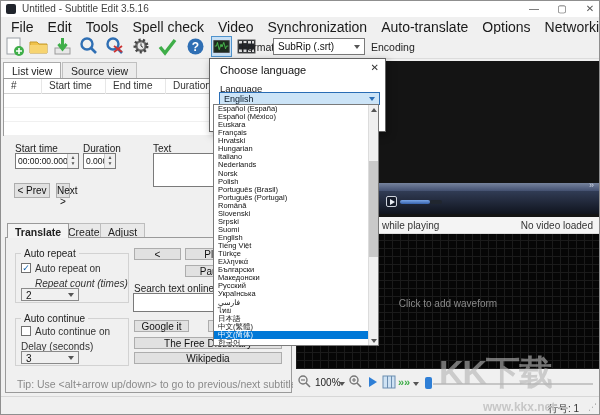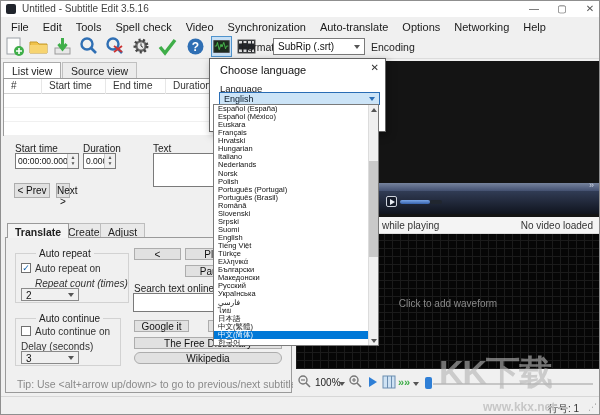--- a/index.html
+++ b/index.html
@@ -6,21 +6,21 @@
   *{box-sizing:border-box;font-family:"Liberation Sans",sans-serif;}
   .app{position:relative;width:600px;height:415px;background:#f0f0f0;border:1px solid #8f8f8f;overflow:hidden;}
   .abs{position:absolute;}
   
   .titlebar{left:0;top:0;width:600px;height:16px;background:#fff;}
   .appicon{left:5px;top:3px;width:10px;height:10px;background:#20242c;border-radius:2px;}
   .wintitle{left:21px;top:2px;font-size:10px;color:#444;}
   .winbtn{top:0;width:22px;height:15px;text-align:center;font-size:10px;color:#555;line-height:15px;}
   
   .menubar{left:0;top:16px;width:600px;height:17px;background:#f0f0f0;white-space:nowrap;padding-left:3px;}
-  .menu-item{display:inline-block;padding:2px 7px 0 7px;font-size:11px;color:#1a1a1a;}
+  .menu-item{display:inline-block;padding:2px 7px 0 7px;font-size:14px;color:#1a1a1a;}
   
   .toolbar{left:0;top:33px;width:600px;height:25px;background:#f0f0f0;border-bottom:1px solid #dcdcdc;}
   .tbtn{top:35px;width:21px;height:21px;}
   .tbtn svg{width:100%;height:100%;}
   .pressed{background:#c8e0f5;border:1px solid #4f93cd;}
   .tblabel{top:40px;font-size:10.5px;color:#222;}
   .combo{height:17px;background:#fff;border:1px solid #7a7a7a;font-size:10px;color:#111;padding:2px 14px 0 4px;}
   .carr{position:absolute;right:4px;top:6px;width:0;height:0;border-left:3.5px solid transparent;border-right:3.5px solid transparent;border-top:4px solid #555;}
   
   .vtab{top:61px;height:16px;font-size:10.5px;padding:2px 8px 0 8px;color:#222;}
@@ -38,21 +38,21 @@
   .spin{background:#fff;border:1px solid #7a7a7a;font-size:8.5px;color:#111;padding:2px 0 0 2px;}
   .spinarr{position:absolute;right:0;top:0;width:11px;height:100%;border-left:1px solid #ccc;background:#f0f0f0;font-size:5px;color:#555;text-align:center;line-height:6px;}
   .txtarea{background:#fff;border:1px solid #7a7a7a;}
   .btn{background:#e1e1e1;border:1px solid #adadad;font-size:10px;color:#111;text-align:center;}
   
   .ttab{top:222px;height:15px;font-size:10.5px;padding:2px 7px 0 7px;color:#222;}
   .ttab.on{background:#f4f4f4;border:1px solid #9a9a9a;border-bottom:none;font-weight:bold;z-index:3;}
   .ttab.off{background:#e9e9e9;border:1px solid #bdbdbd;border-bottom:none;}
   .tpanel{left:4px;top:236px;width:287px;height:156px;border:1px solid #9a9a9a;background:#f0f0f0;}
   .grp{border:1px solid #d2d2d2;}
-  .grplbl{position:absolute;top:-6px;left:5px;background:#f0f0f0;padding:0 3px;font-size:10px;color:#222;margin-left:15px;}
+  .grplbl{position:absolute;top:-6px;left:5px;background:#f0f0f0;padding:0 3px;font-size:10px;color:#222;}
   .cb{width:10px;height:10px;background:#fff;border:1px solid #707070;font-size:9px;line-height:9px;text-align:center;color:#0f5fa8;}
   .gcombo{background:#f0f0f0;border:1px solid #8a8a8a;font-size:10px;color:#111;padding:1px 14px 0 4px;}
   .tip{font-size:10.5px;color:#8a8a8a;}
   
   .video{left:295px;top:60px;width:304px;height:156px;background:#141414;}
   .prog{left:295px;top:182px;width:304px;height:8px;background:linear-gradient(#76839d,#435070);}
   .ctrl{left:295px;top:190px;width:304px;height:23px;background:linear-gradient(#313c55,#10141e);}
   .strip{left:295px;top:216px;width:304px;height:17px;background:#f4f4f4;border-bottom:1px solid #dcdcdc;}
   .wave{left:295px;top:233px;width:304px;height:135px;background:repeating-linear-gradient(0deg,#1b1b1b 0 1px,transparent 1px 8px),repeating-linear-gradient(90deg,#1b1b1b 0 1px,transparent 1px 8px),#060606;}
   .wavehint{width:100%;top:64px;text-align:center;font-size:10px;color:#8a8a8a;}
@@ -177,37 +177,37 @@
   <div class="abs tpanel"></div>
 
   <div class="abs grp" style="left:14px;top:252px;width:114px;height:50px;">
     <span class="grplbl">Auto repeat</span>
     <div class="abs cb" style="left:5px;top:9px;"><span>✓</span></div>
     <div class="abs rowlabel" style="left:19px;top:9px;">Auto repeat on</div>
     <div class="abs rowlabel" style="left:19px;top:24px;font-style:italic;">Repeat count (times)</div>
     <div class="abs gcombo" style="left:5px;top:34px;width:58px;height:13px;"><span>2</span><span class="carr" style="top:4px;"></span></div>
   </div>
 
-  <div class="abs grp" style="left:14px;top:317px;width:106px;height:48px;">
+  <div class="abs grp" style="left:14px;top:317px;width:114px;height:48px;">
     <span class="grplbl">Auto continue</span>
     <div class="abs cb" style="left:5px;top:7px;"></div>
     <div class="abs rowlabel" style="left:19px;top:7px;">Auto continue on</div>
     <div class="abs rowlabel" style="left:5px;top:22px;">Delay (seconds)</div>
     <div class="abs gcombo" style="left:5px;top:32px;width:58px;height:13px;"><span>3</span><span class="carr" style="top:4px;"></span></div>
   </div>
 
   <div class="abs btn" style="left:133px;top:247px;width:47px;height:12px;">&lt;</div>
   <div class="abs btn" style="left:184px;top:247px;width:58px;height:12px;">Play</div>
   <div class="abs btn" style="left:184px;top:264px;width:58px;height:12px;">Pause</div>
   <div class="abs smlabel" style="left:133px;top:282px;">Search text online</div>
   <div class="abs txtarea" style="left:132px;top:292px;width:157px;height:19px;"></div>
   <div class="abs btn" style="left:133px;top:319px;width:55px;height:12px;">Google it</div>
   <div class="abs btn" style="left:207px;top:319px;width:74px;height:12px;"></div>
   <div class="abs btn" style="left:133px;top:336px;width:148px;height:12px;">The Free Dictionary</div>
-  <div class="abs btn" style="left:133px;top:351px;width:148px;height:12px;border-radius:6px;">Wikipedia</div>
+  <div class="abs btn" style="left:133px;top:351px;width:148px;height:12px;">Wikipedia</div>
   <div class="abs tip" style="left:16px;top:377px;">Tip: Use &lt;alt+arrow up/down&gt; to go to previous/next subtitle</div>
 
   <div class="abs video"></div>
   <div class="abs prog">
     <span style="position:absolute;right:6px;top:-3px;color:#cfd6e4;font-size:9px;">»</span>
   </div>
   <div class="abs ctrl">
     <div style="position:absolute;left:90px;top:5px;width:11px;height:11px;background:#161c2a;border:1px solid #cfd4dd;border-radius:2px;">
       <div style="width:0;height:0;border-top:3.5px solid transparent;border-bottom:3.5px solid transparent;border-left:5.5px solid #e8ecf2;margin:1.5px 0 0 2.5px;"></div>
     </div>
@@ -270,22 +270,22 @@
     <div class="dd-item">Español (España)</div>
         <div class="dd-item">Español (México)</div>
         <div class="dd-item">Euskara</div>
         <div class="dd-item">Français</div>
         <div class="dd-item">Hrvatski</div>
         <div class="dd-item">Hungarian</div>
         <div class="dd-item">Italiano</div>
         <div class="dd-item">Nederlands</div>
         <div class="dd-item">Norsk</div>
         <div class="dd-item">Polish</div>
+        <div class="dd-item">Português (Brasil)</div>
         <div class="dd-item">Português (Portugal)</div>
-        <div class="dd-item">Português (Brasil)</div>
         <div class="dd-item">Română</div>
         <div class="dd-item">Slovenski</div>
         <div class="dd-item">Srpski</div>
         <div class="dd-item">Suomi</div>
         <div class="dd-item">English</div>
         <div class="dd-item">Tiếng Việt</div>
         <div class="dd-item">Türkçe</div>
         <div class="dd-item">Ελληνικά</div>
         <div class="dd-item">Български</div>
         <div class="dd-item">Македонски</div>

